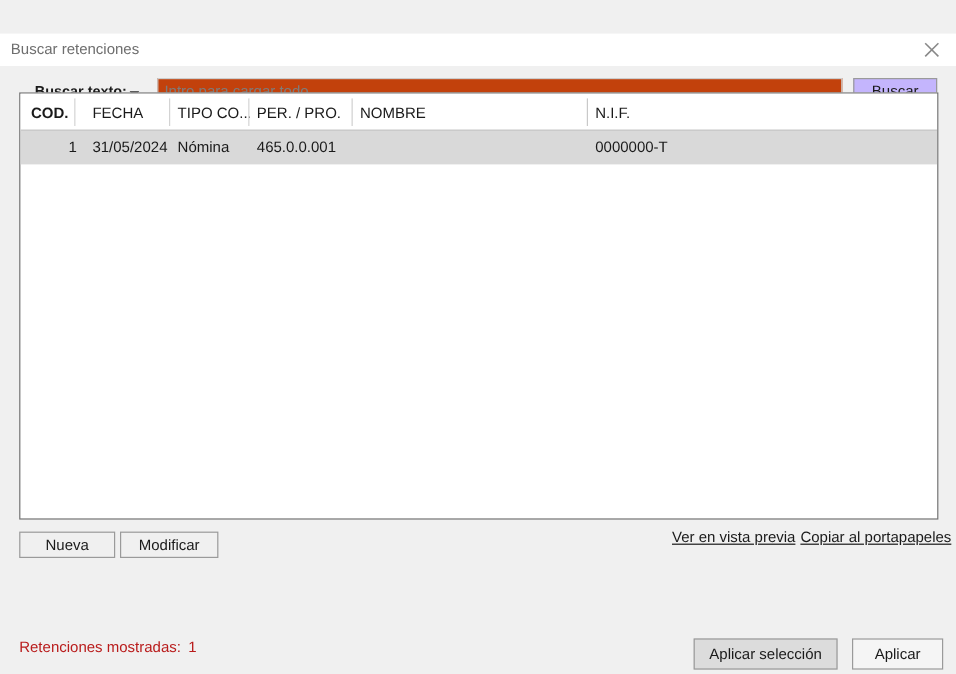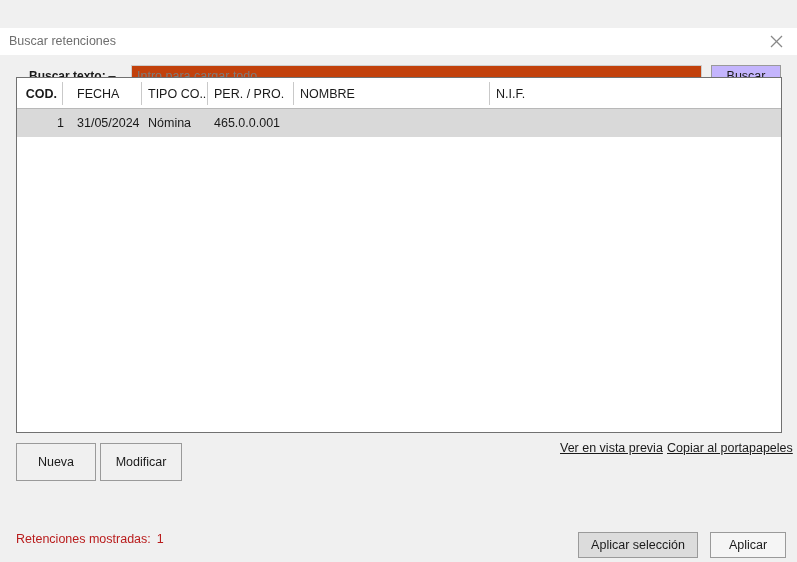--- a/index.html
+++ b/index.html
@@ -150,21 +150,21 @@
     white-space: nowrap;
     overflow: hidden;
   }
   .data-row .dcell .dtxt { padding: 0 6px; }
   .data-row .dcell.right { justify-content: flex-end; }
   .data-row .dcell.right .dtxt { padding-right: 7px; }
 
   
   .action-btn {
     position: absolute;
-    height: 38px;
+    height: 22px;
     background: #f0f0f0;
     border: 1px solid #9a9a9a;
     font-family: "Liberation Sans", sans-serif;
     font-size: 12.5px;
     color: #1a1a1a;
     cursor: pointer;
     padding: 0;
     line-height: 20px;
   }
   #btn-nueva { left: 16px; top: 443px; width: 80px; }
@@ -270,20 +270,23 @@
         </div>
         <div class="dcell" style="left: 125px; width: 66px;">
           <span class="dtxt">Nómina</span>
         </div>
         <div class="dcell" style="left: 191px; width: 86px;">
           <span class="dtxt">465.0.0.001</span>
         </div>
         <div class="dcell" style="left: 277px; width: 196px;">
           <span class="dtxt"></span>
         </div>
+        <div class="dcell" style="left: 473px; width: 291px;">
+          <span class="dtxt">0000000-T</span>
+        </div>
       </div>
     </div>
 </div>
 
 <button id="btn-nueva" class="action-btn">Nueva</button>
 <button id="btn-modificar" class="action-btn">Modificar</button>
 <a id="link-preview" class="text-link">Ver en vista previa</a>
 <a id="link-clipboard" class="text-link">Copiar al portapapeles</a>
 
 <div id="footer-count">

